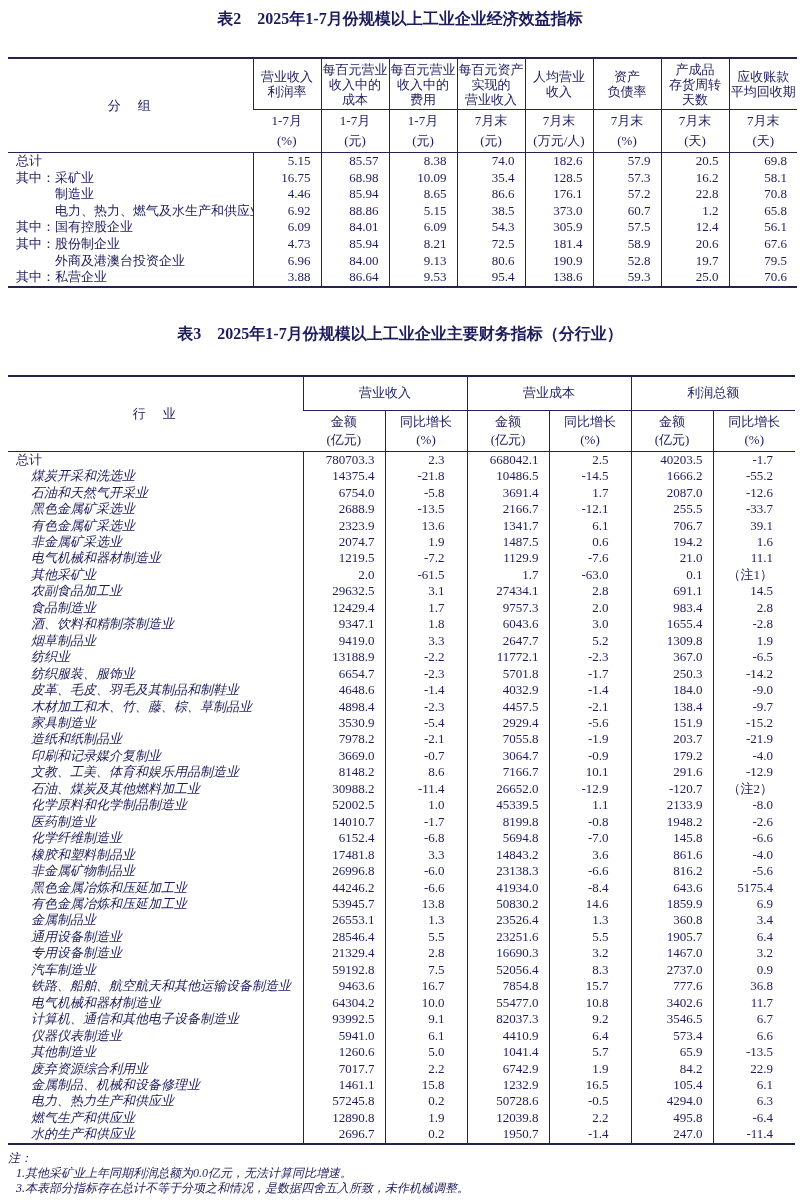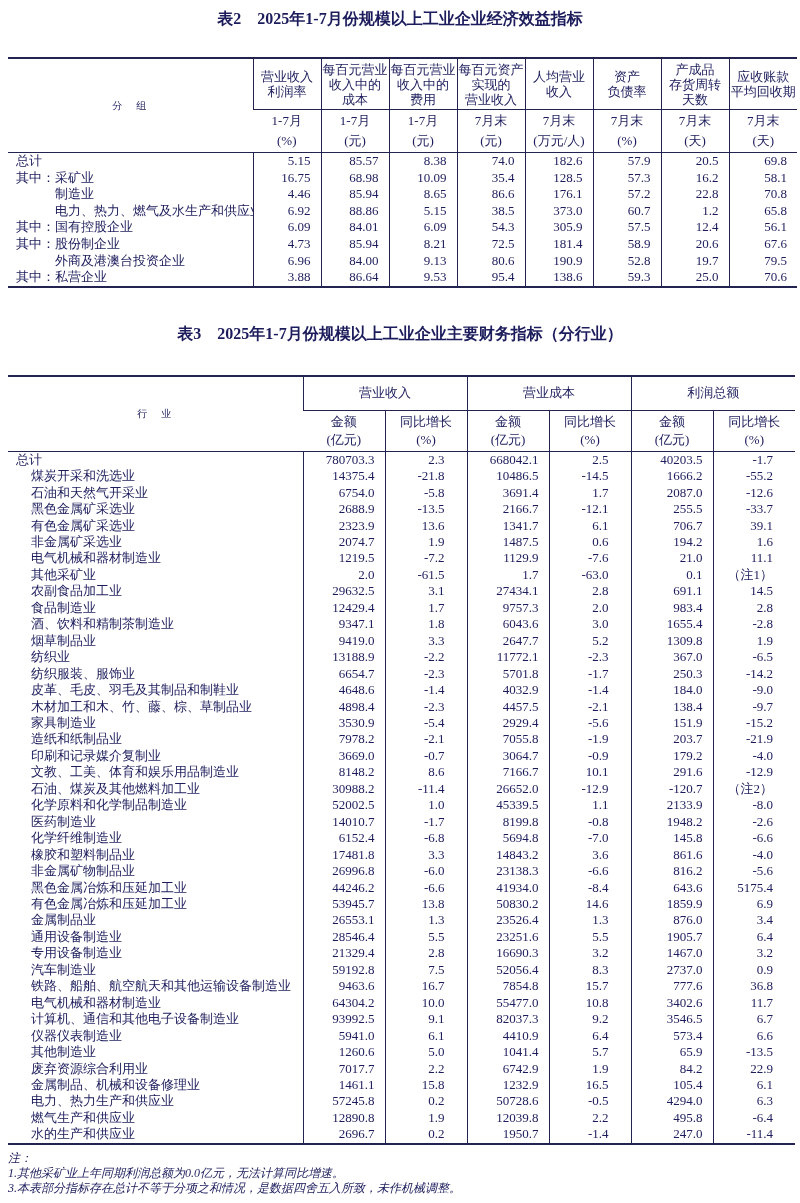--- a/index.html
+++ b/index.html
@@ -14,31 +14,31 @@
   th,td{padding:0;font-weight:normal;}
   
   tr > *{border-left:1px solid #23234f;}
   tr > *:first-child{border-left:none;}
   thead{border-bottom:1px solid #23234f;}
   th{text-align:center;font-size:13px;white-space:pre-line;vertical-align:middle;}
   #t2 .ht{height:50px;line-height:15px;border-bottom:1px solid #23234f;}
   #t2 .hp{height:42px;line-height:20px;}
   #t3 .grp{height:33px;border-bottom:1px solid #23234f;}
   #t3 .sub{height:40px;line-height:18px;}
-  .hlab{vertical-align:middle;font-size:10px;letter-spacing:2px;}
+  .hlab{vertical-align:middle;font-size:13px;letter-spacing:2px;}
   #t2 tbody td{height:16.6px;line-height:16.6px;font-size:13px;}
   #t3 tbody td{height:16.45px;line-height:16.45px;font-size:13px;}
   td.lab{text-align:left;padding-left:8px;white-space:nowrap;overflow:hidden;margin-left:11px;}
   td.lab.ind{padding-left:47px;}
-  td.lab.i1{padding-left:23px;}
+  td.lab.i1{padding-left:23px;font-style:italic;}
   td.num{text-align:right;padding-right:10px;}
   td.gro{text-align:right;padding-right:22px;}
   .notes{margin:6px 0 0 8px;font-size:12px;line-height:15px;font-style:italic;}
   .notes .nlabel{display:block;}
-  .note-line{display:block;}
+  .note-line{display:block;margin-left:8px;}
 </style>
 </head>
 <body>
 
 <h2 class="title" id="title2">表2　2025年1-7月份规模以上工业企业经济效益指标</h2>
 
 <table id="t2">
   <colgroup>
     <col style="width:245px">
       <col style="width:68px">
@@ -508,21 +508,21 @@
         <td class="num">1859.9</td>
         <td class="gro">6.9</td>
       </tr>
 
       <tr>
         <td class="lab i1">金属制品业</td>
         <td class="num">26553.1</td>
         <td class="gro">1.3</td>
         <td class="num">23526.4</td>
         <td class="gro">1.3</td>
-        <td class="num">876.0</td>
+        <td class="num">360.8</td>
         <td class="gro">3.4</td>
       </tr>
 
       <tr>
         <td class="lab i1">通用设备制造业</td>
         <td class="num">28546.4</td>
         <td class="gro">5.5</td>
         <td class="num">23251.6</td>
         <td class="gro">5.5</td>
         <td class="num">1905.7</td>

